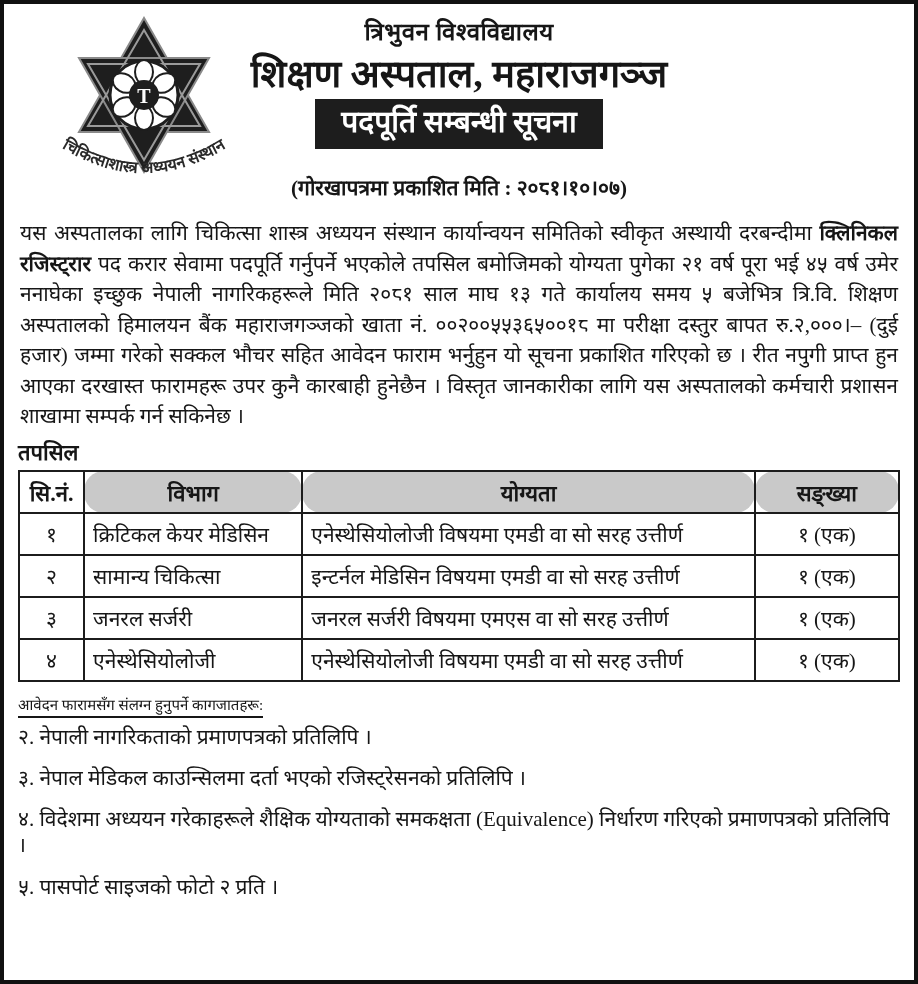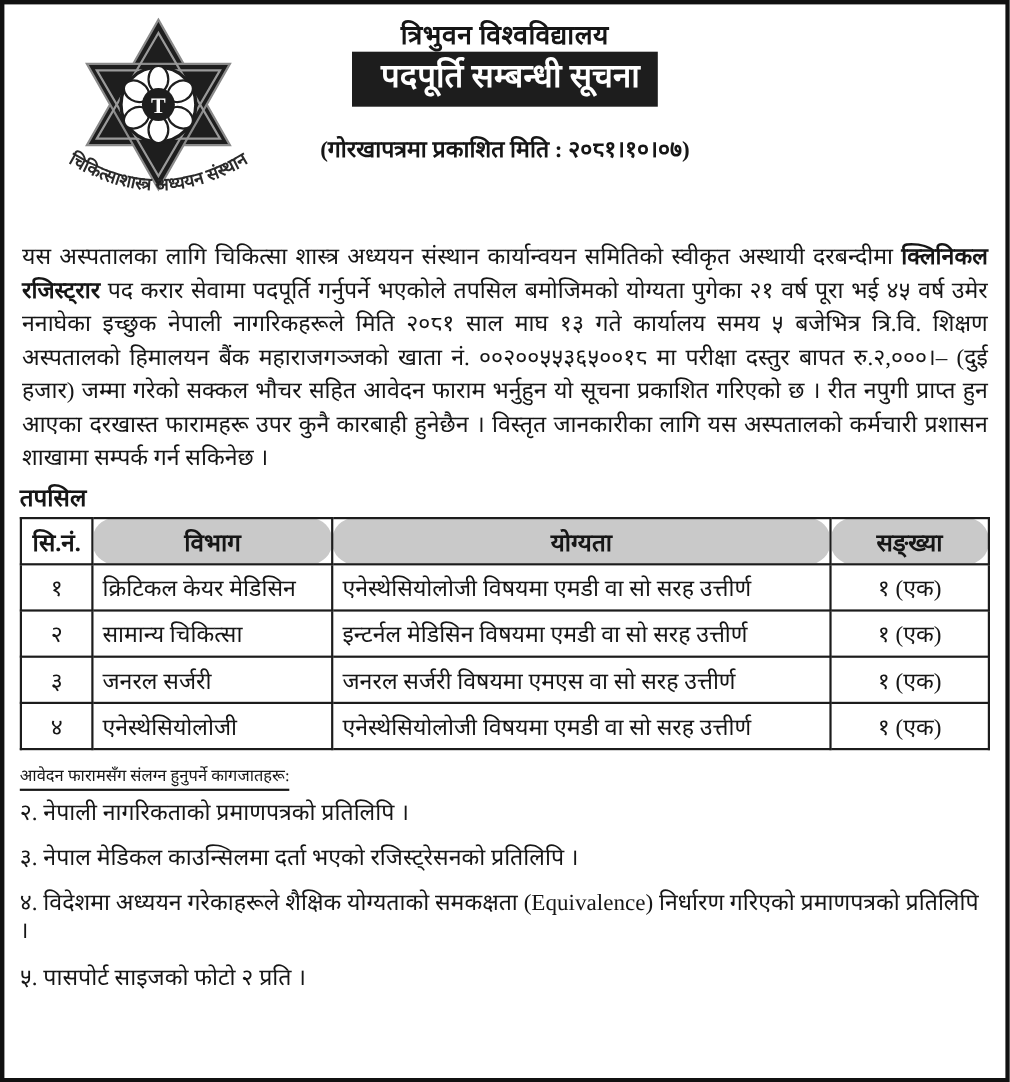--- a/index.html
+++ b/index.html
@@ -19,21 +19,21 @@
   .header{position:relative;text-align:center;min-height:196px;}
   .logo{position:absolute;left:4px;top:2px;width:250px;height:178px;}
   .u-name{font-size:24px;font-weight:bold;letter-spacing:.5px;margin-top:4px;}
   .h-name{font-size:38px;font-weight:bold;margin:6px 0 2px 0;line-height:1.15;}
   .branch{font-size:27px;font-weight:bold;margin:0 0 10px 0;}
   .notice-box{
     display:inline-block;
     background:var(--box-bg,#1d1d1d);
     color:#ffffff;
     font-size:30px;font-weight:bold;
-    padding:5px 16px 9px 26px;
+    padding:5px 26px 9px 26px;
     line-height:1.2;
   }
   .published{font-size:21px;font-weight:bold;margin-top:24px;}
   
   .intro{
     font-size:21px;line-height:30.5px;
     text-align:justify;
     margin:8px 2px 4px 2px;
   }
   .table-title{text-align:left;font-weight:bold;font-size:22px;margin:2px 0 4px 0;}
@@ -96,20 +96,21 @@
         <defs>
           <path id="cap-arc" d="M 20,118 Q 122,196 224,118" fill="none"></path>
         </defs>
         <text font-size="16" font-weight="bold" fill="#2a2a2a" font-family="Liberation Serif, DejaVu Serif, serif">
           <textPath href="#cap-arc" startOffset="50%" text-anchor="middle">चिकित्साशास्त्र अध्ययन संस्थान</textPath>
         </text>
       </svg>
     </div>
 
     <div class="u-name">त्रिभुवन विश्वविद्यालय</div>
+    <div class="h-name">शिक्षण अस्पताल, महाराजगञ्ज</div>
     <div>
       <span class="notice-box">पदपूर्ति सम्बन्धी सूचना</span>
     </div>
     <div class="published">(गोरखापत्रमा प्रकाशित मिति : २०८१।१०।०७)</div>
   </div>
 
   <p class="intro"><span>यस अस्पतालका लागि चिकित्सा शास्त्र अध्ययन संस्थान कार्यान्वयन समितिको स्वीकृत अस्थायी दरबन्दीमा </span><b>क्लिनिकल रजिस्ट्रार</b><span> पद करार सेवामा पदपूर्ति गर्नुपर्ने भएकोले तपसिल बमोजिमको योग्यता पुगेका २१ वर्ष पूरा भई ४५ वर्ष उमेर ननाघेका इच्छुक नेपाली नागरिकहरूले मिति २०८१ साल माघ १३ गते कार्यालय समय ५ बजेभित्र त्रि.वि. शिक्षण अस्पतालको हिमालयन बैंक महाराजगञ्जको खाता नं. ००२००५५३६५००१८ मा परीक्षा दस्तुर बापत रु.२,०००।– (दुई हजार) जम्मा गरेको सक्कल भौचर सहित आवेदन फाराम भर्नुहुन यो सूचना प्रकाशित गरिएको छ । रीत नपुगी प्राप्त हुन आएका दरखास्त फारामहरू उपर कुनै कारबाही हुनेछैन । विस्तृत जानकारीका लागि यस अस्पतालको कर्मचारी प्रशासन शाखामा सम्पर्क गर्न सकिनेछ ।</span></p>
 
   <div class="table-title">तपसिल</div>
 

